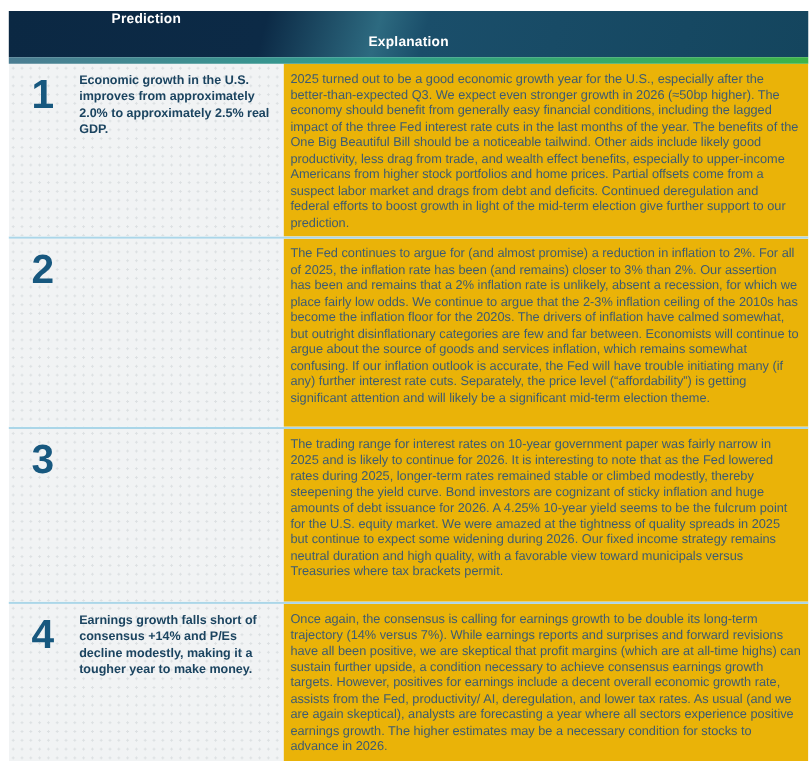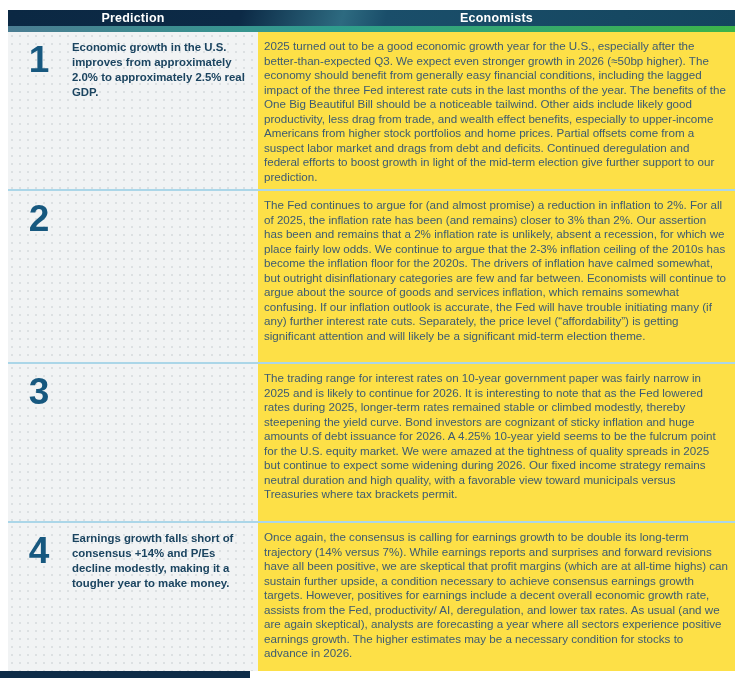--- a/index.html
+++ b/index.html
@@ -9,27 +9,28 @@
     overflow: hidden;
     font-family: "Liberation Sans", sans-serif;
   }
   .table-wrap {
     position: relative;
     margin: 10px 0 0 8px;
     width: 727px;
   }
   .thead {
     display: flex;
-    height: 16px;
+    height: 42px;
     background: linear-gradient(105deg,
       var(--header-navy-left, #0b2843) 0%,
       #0c2a46 32%,
       #2d6a80 46%,
       #1a4e6a 52%,
       var(--header-navy-right, #14455e) 100%);
+    flex-direction: column;
   }
   .th {
     color: #ffffff;
     font-weight: bold;
     font-size: 12.5px;
     letter-spacing: 0.2px;
     display: flex;
     align-items: center;
     justify-content: center;
   }
@@ -74,40 +75,40 @@
     flex: 1;
     padding: 8px 10px 0 2px;
     font-size: 11.4px;
     font-weight: bold;
     line-height: 15px;
     color: var(--prediction-text, #1b4460);
   }
   .expl-cell {
     flex: 1;
     padding: 7px 7px 0 6px;
-    background: #fde047;
+    background: #eab308;
     font-size: 11.6px;
     line-height: 14.5px;
     color: var(--explanation-text, #3d5b72);
   }
   .bottom-bar {
     margin-left: -8px;
     width: 250px;
     height: 7px;
     background: var(--footer-navy, #0e2c48);
   }
 </style>
 </head>
 <body>
 
 <div class="table-wrap">
 
   <div class="thead">
     <div class="th th-pred">Prediction</div>
-    <div class="th th-expl">Economists</div>
+    <div class="th th-expl">Explanation</div>
   </div>
 
   <div class="accent-bar"></div>
 
   <div class="row row-1">
     <div class="pred-cell">
       <div class="num">1</div>
       <div class="pred-text">Economic growth in the U.S. improves from approximately 2.0% to approximately 2.5% real GDP.</div>
     </div>
     <div class="expl-cell">2025 turned out to be a good economic growth year for the U.S., especially after the better-than-expected Q3. We expect even stronger growth in 2026 (≈50bp higher). The economy should benefit from generally easy financial conditions, including the lagged impact of the three Fed interest rate cuts in the last months of the year. The benefits of the One Big Beautiful Bill should be a noticeable tailwind. Other aids include likely good productivity, less drag from trade, and wealth effect benefits, especially to upper-income Americans from higher stock portfolios and home prices. Partial offsets come from a suspect labor market and drags from debt and deficits. Continued deregulation and federal efforts to boost growth in light of the mid-term election give further support to our prediction.</div>

